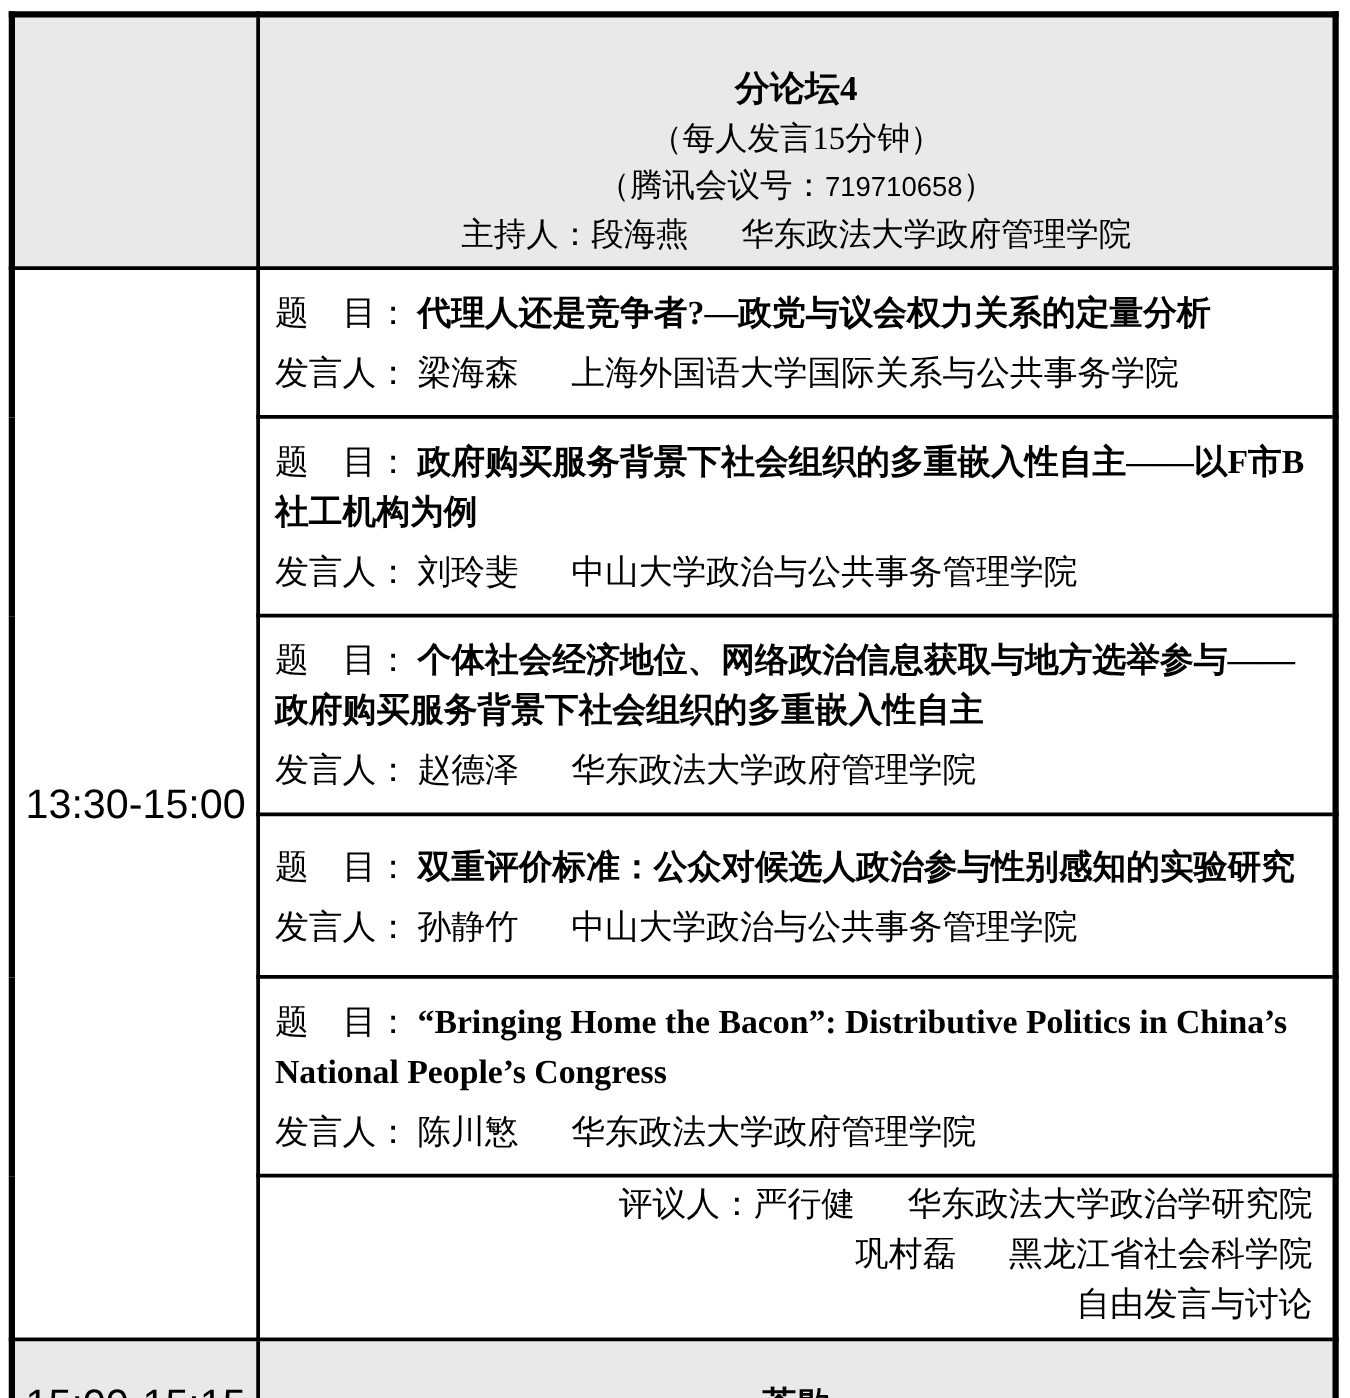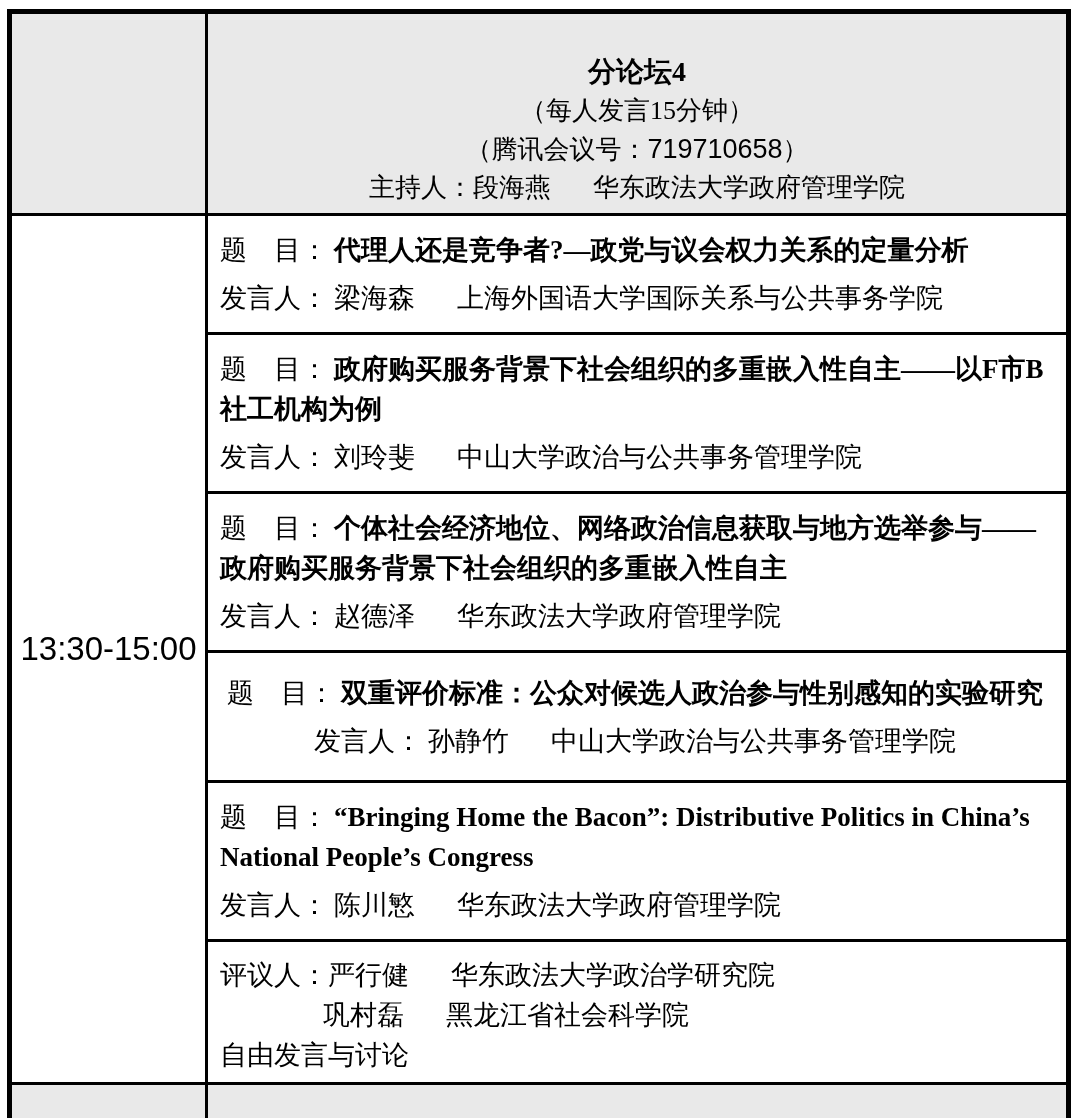--- a/index.html
+++ b/index.html
@@ -21,50 +21,50 @@
     border: 3px solid var(--border, #000);
     vertical-align: middle;
   }
   col.time-col { width: 197px; }
   .gray { background: var(--header-bg, #e9e9e9); }
 
   
   .header-cell { text-align: center; padding: 6px 0; }
   .hline  { font-size: 26px; line-height: 38px; }
   .h1line { font-size: 28px; line-height: 40px; font-weight: bold; margin-top: 32px; }
-  .num { font-family: "Liberation Sans", "DejaVu Sans", sans-serif; font-size: 27px; }
+  .num { font-family: "Liberation Sans", "DejaVu Sans", sans-serif; font-size: 22px; }
 
   
   .time-cell {
     text-align: center;
     font-family: "Liberation Sans", "DejaVu Sans", sans-serif;
     font-size: 33px;
   }
 
   
   .block { padding: 6px 16px 6px 12px; font-size: 27px; background: #fff; }
   .block p.line { line-height: 40px; margin: 8px 0; }
   .lbl { margin-right: 6px; }
   .btitle { font-weight: bold; }
   .name { margin-right: 42px; }
 
   
-  .discussants { vertical-align: top; padding-top: 12px; }
+  .discussants { vertical-align: top; padding-top: 0; text-align: right; }
   .discussants p.line { line-height: 38px; margin: 2px 0; }
   .indent { padding-left: 103px; }
 
   
   .break-cell { text-align: center; font-size: 27px; font-weight: bold; }
 
   
   tr.h-header td { height: 158px; }
   tr.h-b1 td { height: 106px; }
   tr.h-b2 td { height: 144px; }
   tr.h-b3 td { height: 148px; }
-  tr.h-b4 td { height: 130px; text-align: center; }
+  tr.h-b4 td { height: 130px; }
   tr.h-b5 td { height: 143px; }
   tr.h-b6 td { height: 127px; }
   tr.h-break td { height: 103px; }
 </style>
 </head>
 <body>
 
 <div class="table-wrap">
   <table class="schedule">
     <colgroup>

